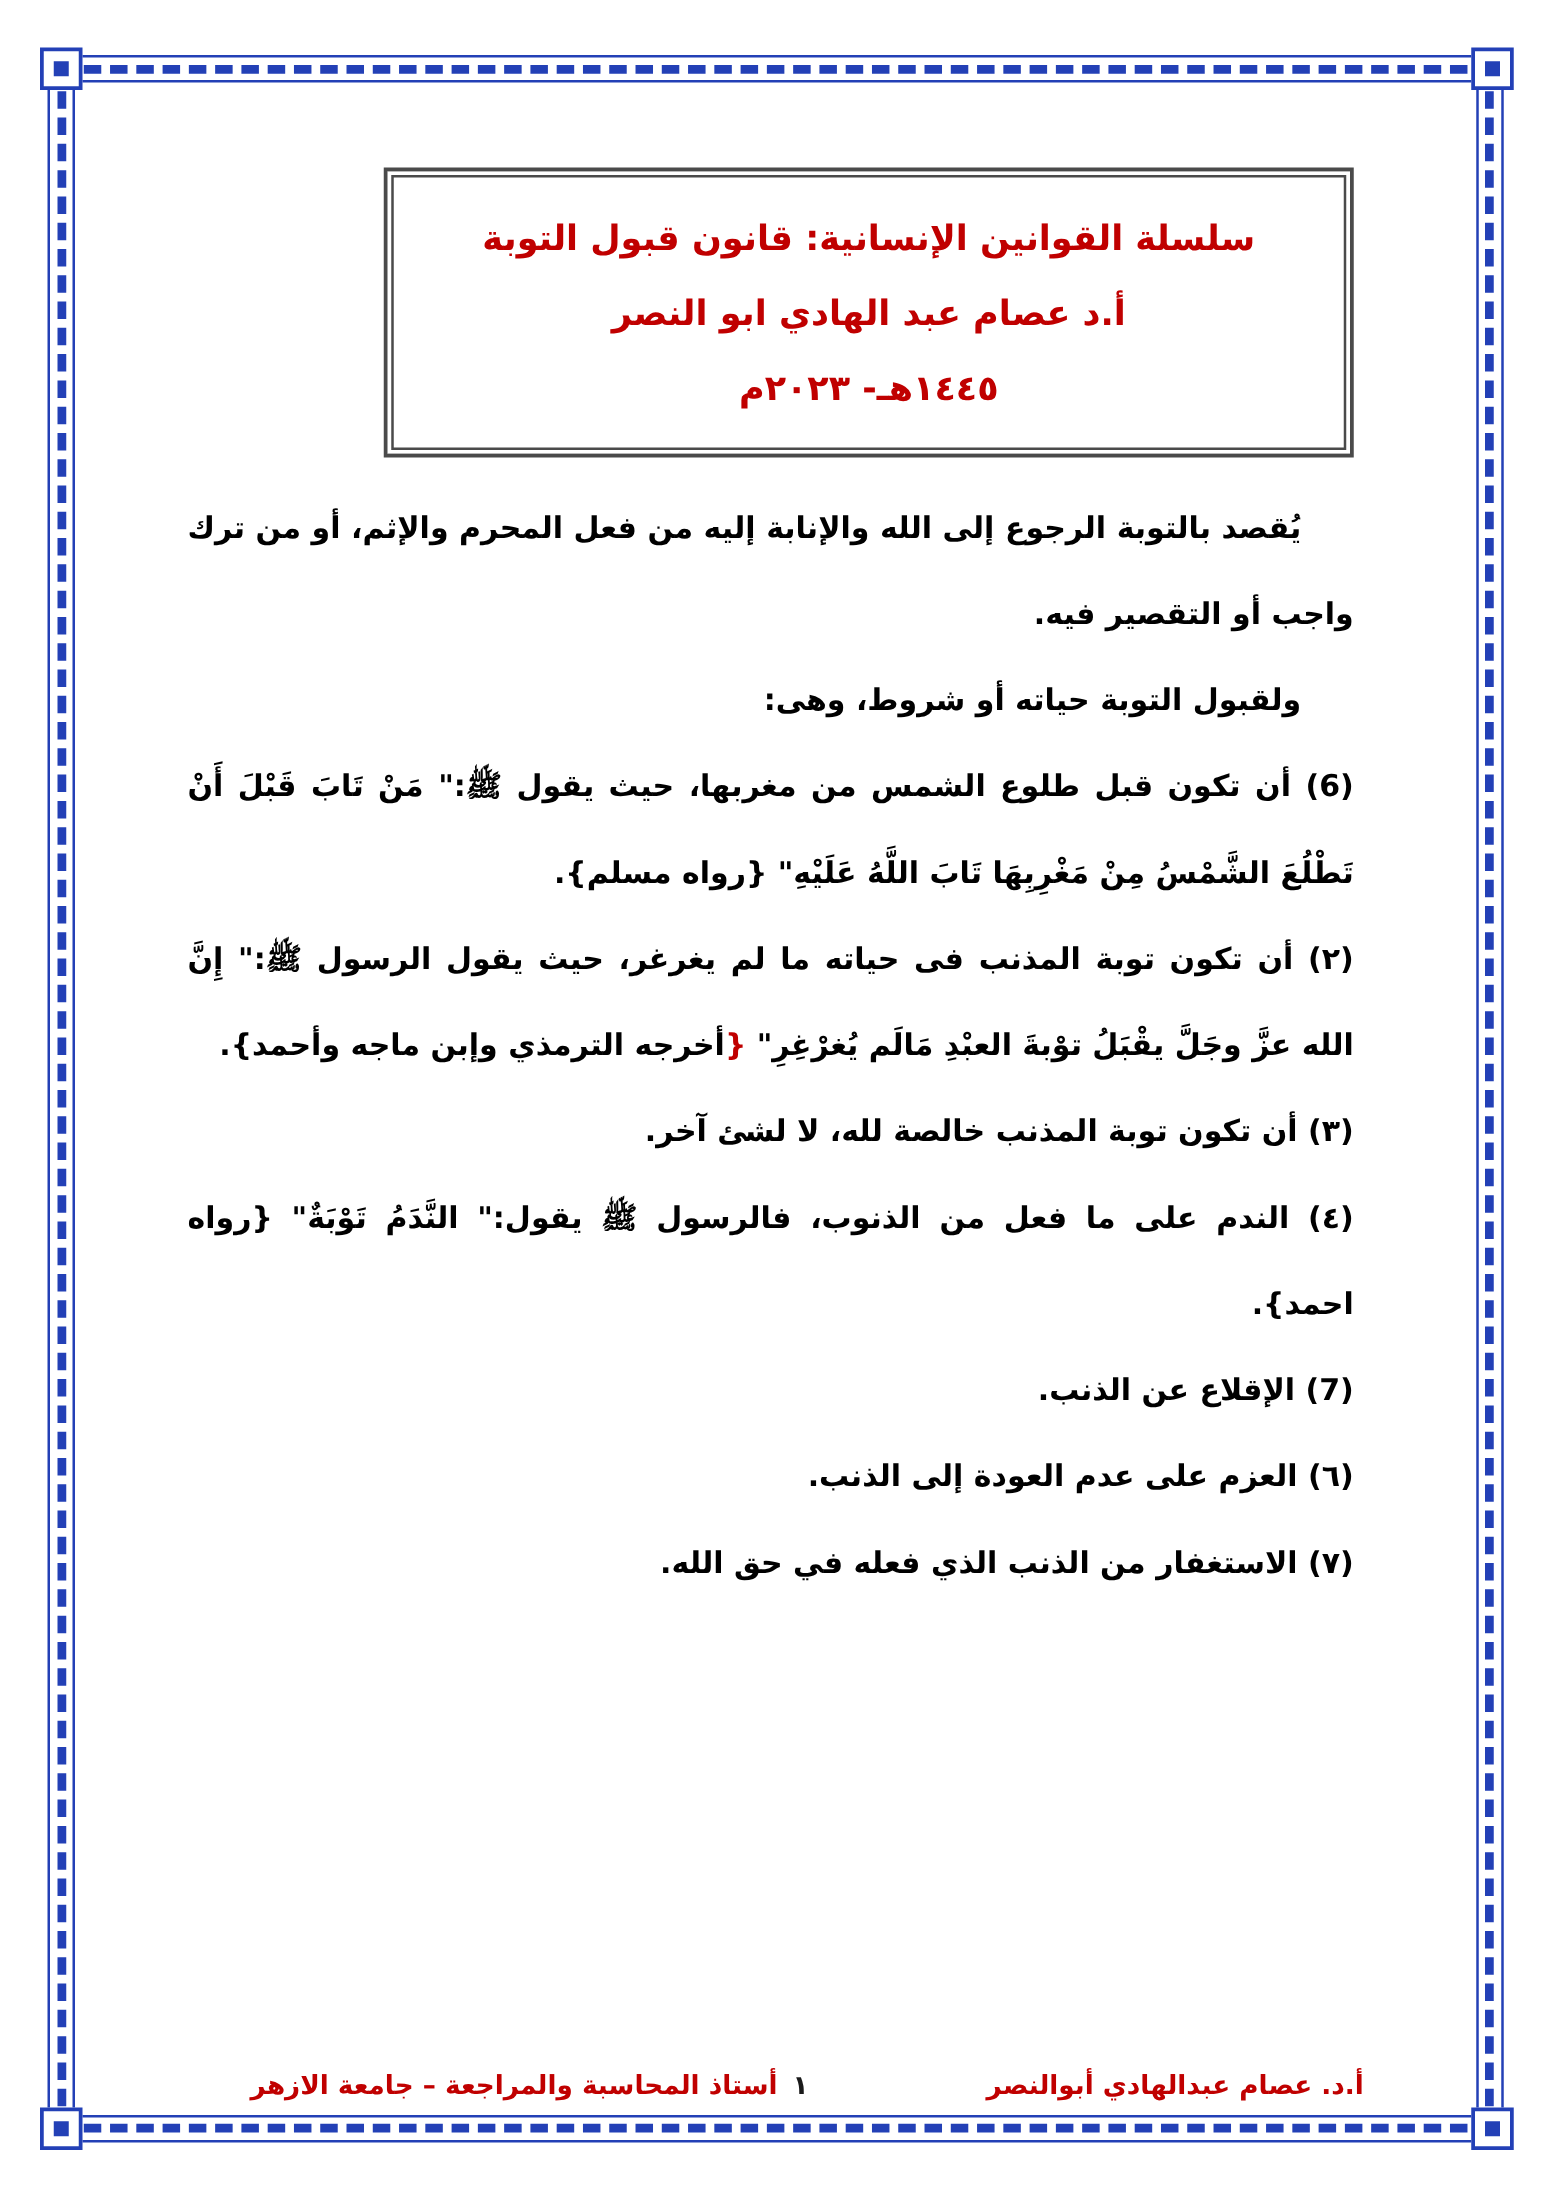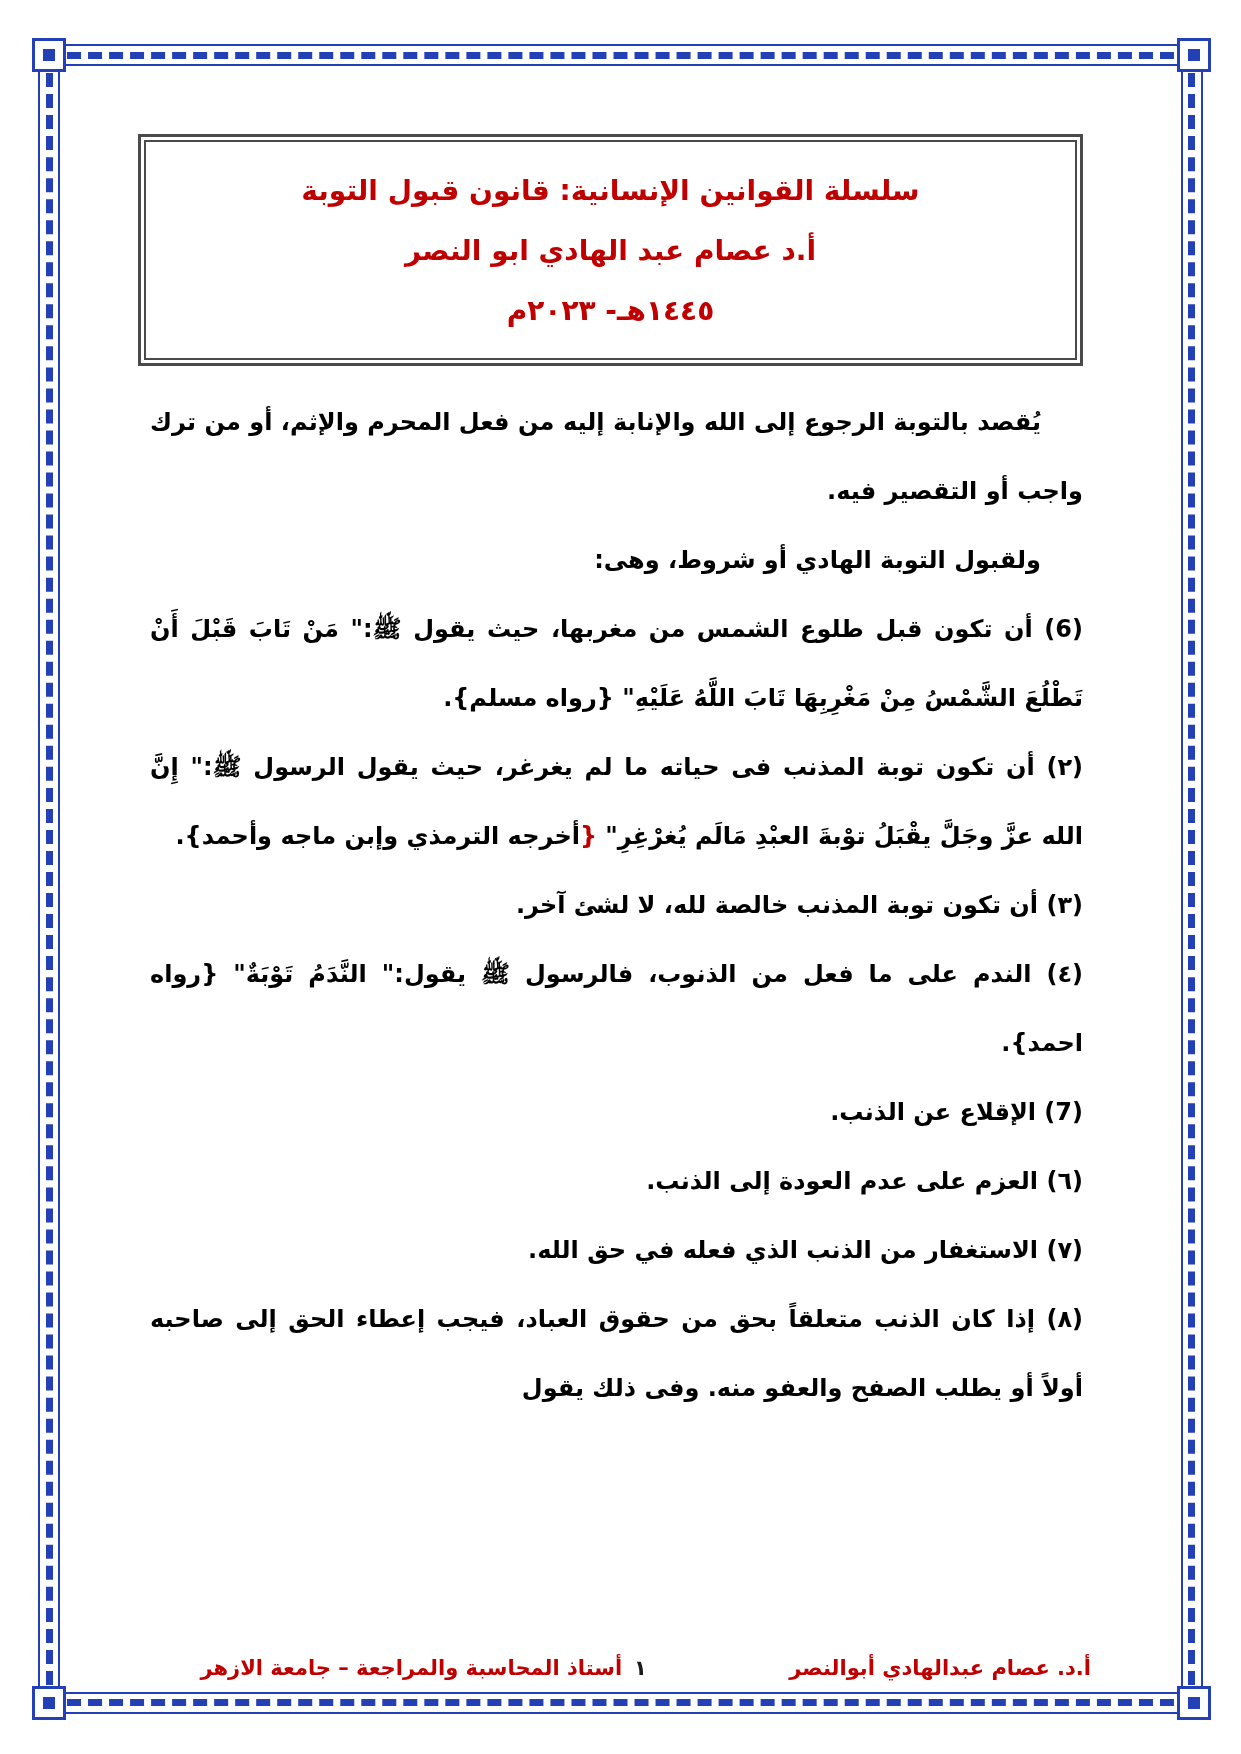--- a/index.html
+++ b/index.html
@@ -36,21 +36,21 @@
   .corner.tr{top:38px;right:30px;}
   .corner.bl{bottom:34px;left:32px;}
   .corner.br{bottom:34px;right:30px;}
 
   
   .content{
     position:absolute;top:134px;right:158px;left:150px;
     direction:rtl;
   }
   .header-box{
-    width:945px;
+    width:776px;
     margin:0 0 0 auto; 
     margin-right:0;margin-left:auto;
     border:3px solid var(--box-line);
     box-shadow: inset 0 0 0 3px #ffffff, inset 0 0 0 5px var(--box-line);
     padding:24px 14px 22px 14px;
     text-align:center;
   }
   .header-box p{
     color:var(--red);
     font-weight:bold;
@@ -95,29 +95,28 @@
   <div class="content">
 
     <div class="header-box">
       <p>سلسلة القوانين الإنسانية: قانون قبول التوبة</p>
       <p>أ.د عصام عبد الهادي ابو النصر</p>
       <p>١٤٤٥هـ- ٢٠٢٣م</p>
     </div>
 
     <div class="body-text" id="body-paragraphs">
         <p class="indent" dir="rtl"><span>يُقصد بالتوبة الرجوع إلى الله والإنابة إليه من فعل المحرم والإثم، أو من ترك واجب أو التقصير فيه.</span></p>
-        <p class="indent" dir="rtl"><span>ولقبول التوبة الهادي أو شروط، وهى:</span></p>
+        <p class="indent" dir="rtl"><span>ولقبول التوبة حياته أو شروط، وهى:</span></p>
         <p class="" dir="rtl"><span>(6) أن تكون قبل طلوع الشمس من مغربها، حيث يقول ﷺ:" مَنْ تَابَ قَبْلَ أَنْ تَطْلُعَ الشَّمْسُ مِنْ مَغْرِبِهَا تَابَ اللَّهُ عَلَيْهِ" {رواه مسلم}.</span></p>
         <p class="" dir="rtl"><span>(٢) أن تكون توبة المذنب فى حياته ما لم يغرغر، حيث يقول الرسول ﷺ:" إِنَّ الله عزَّ وجَلَّ يقْبَلُ توْبةَ العبْدِ مَالَم يُغرْغِرِ" </span><span style="color: rgb(192, 0, 0);">{</span><span>أخرجه الترمذي وإبن ماجه وأحمد}.</span></p>
         <p class="" dir="rtl"><span>(٣) أن تكون توبة المذنب خالصة لله، لا لشئ آخر.</span></p>
         <p class="" dir="rtl"><span>(٤) الندم على ما فعل من الذنوب، فالرسول ﷺ يقول:" النَّدَمُ تَوْبَةٌ" {رواه احمد}.</span></p>
         <p class="" dir="rtl"><span>(7) الإقلاع عن الذنب.</span></p>
         <p class="" dir="rtl"><span>(٦) العزم على عدم العودة إلى الذنب.</span></p>
         <p class="" dir="rtl"><span>(٧) الاستغفار من الذنب الذي فعله في حق الله.</span></p>
-        <p class="" dir="rtl"><span>(٨) إذا كان الذنب متعلقاً بحق من حقوق العباد، فيجب إعطاء الحق إلى صاحبه أولاً أو يطلب الصفح والعفو منه. وفى ذلك يقول</span></p>
       </div>
   </div>
 
   <div class="footer">
     <span class="f-right">أ.د. عصام عبدالهادي أبوالنصر</span>
     <span class="f-center">١</span>
     <span class="f-left">أستاذ المحاسبة والمراجعة – جامعة الازهر</span>
   </div>
 
 </div>

